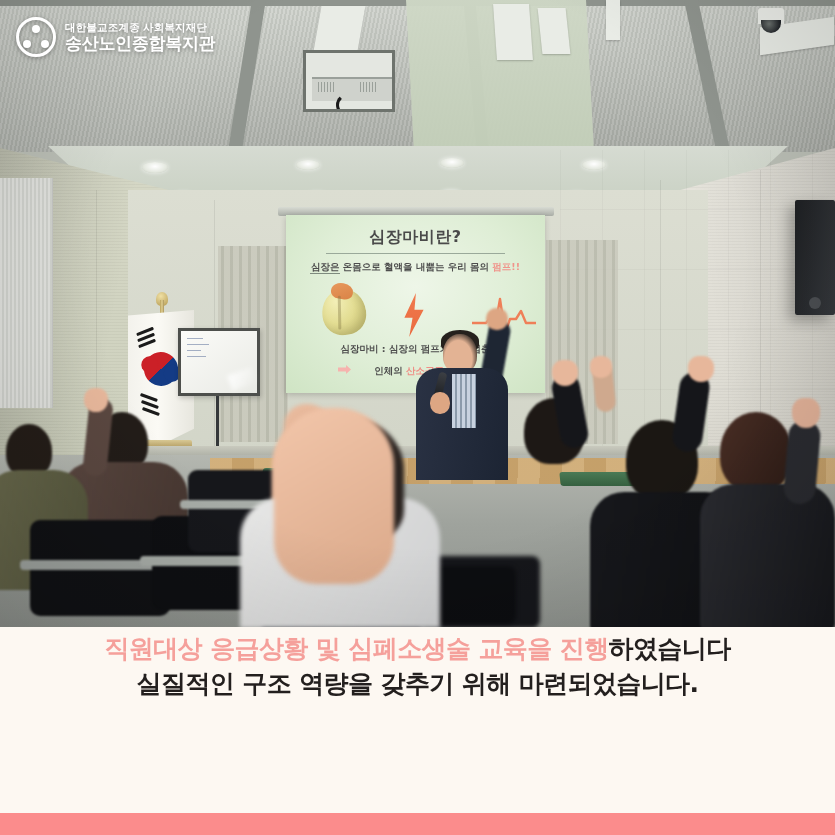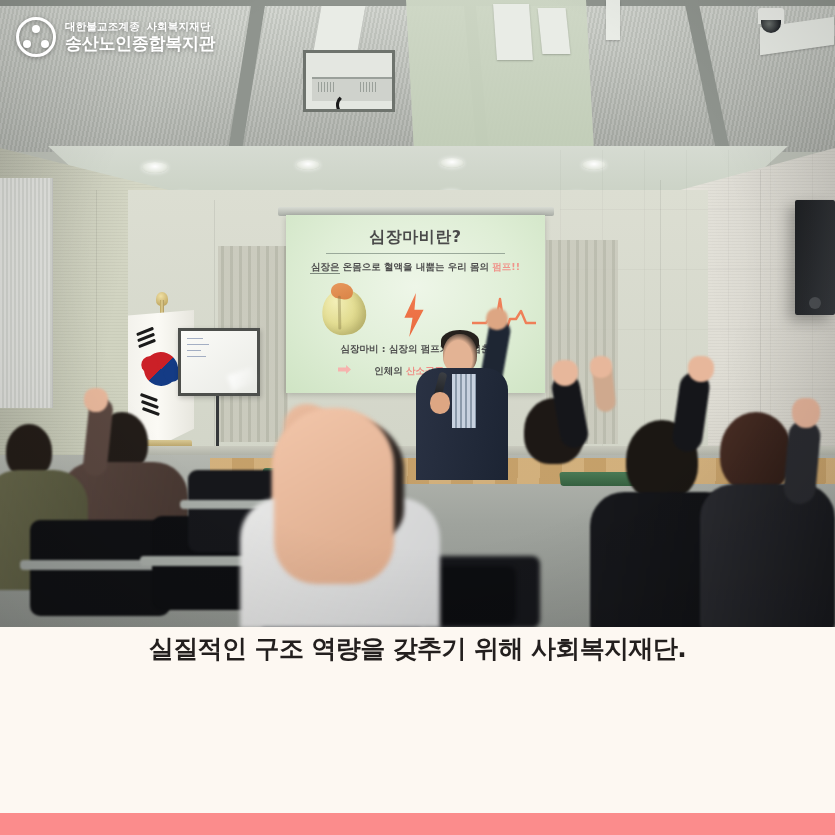--- a/index.html
+++ b/index.html
@@ -343,21 +343,21 @@
     position:absolute;left:16px;top:14px;height:46px;display:flex;align-items:center;gap:9px;
     filter:drop-shadow(0 1px 2px rgba(0,0,0,.35));
   }
   .logo-mark{
     position:relative;width:40px;height:40px;border-radius:50%;
     border:3px solid #ffffff;box-sizing:border-box;
   }
   .logo-dot{position:absolute;width:8px;height:8px;border-radius:50%;background:#ffffff;}
   .logo-text{display:flex;flex-direction:column;line-height:1;}
   .logo-sm{
-    font-family:Liberation Mono, monospace;
+    font-family:Liberation Sans, sans-serif;
     font-size:10.5px;font-weight:700;color:#ffffff;letter-spacing:.2px;margin-bottom:3px;
   }
   .logo-lg{
     font-family:"DejaVu Sans","Liberation Sans",sans-serif;
     font-size:17px;font-weight:700;color:#ffffff;letter-spacing:-.3px;
   }
 </style>
 </head>
 <body>
 
@@ -526,17 +526,18 @@
       <div class="logo-dot" style="left:4px;bottom:6px;"></div>
       <div class="logo-dot" style="right:4px;bottom:6px;"></div>
     </div>
     <div class="logo-text">
       <span class="logo-sm">대한불교조계종 사회복지재단</span>
       <span class="logo-lg">송산노인종합복지관</span>
     </div>
   </div>
 
   <div id="caption">
-    <div class="cap-line">실질적인 구조 역량을 갖추기 위해 사회복지재단.</div>
+    <div class="cap-line"><span class="cap-pink">직원대상 응급상황 및 심폐소생술 교육을 진행</span><span>하였습니다</span></div>
+    <div class="cap-line">실질적인 구조 역량을 갖추기 위해 마련되었습니다.</div>
   </div>
 
   <div id="bottombar"></div>
 </div>
 
 </body></html>

